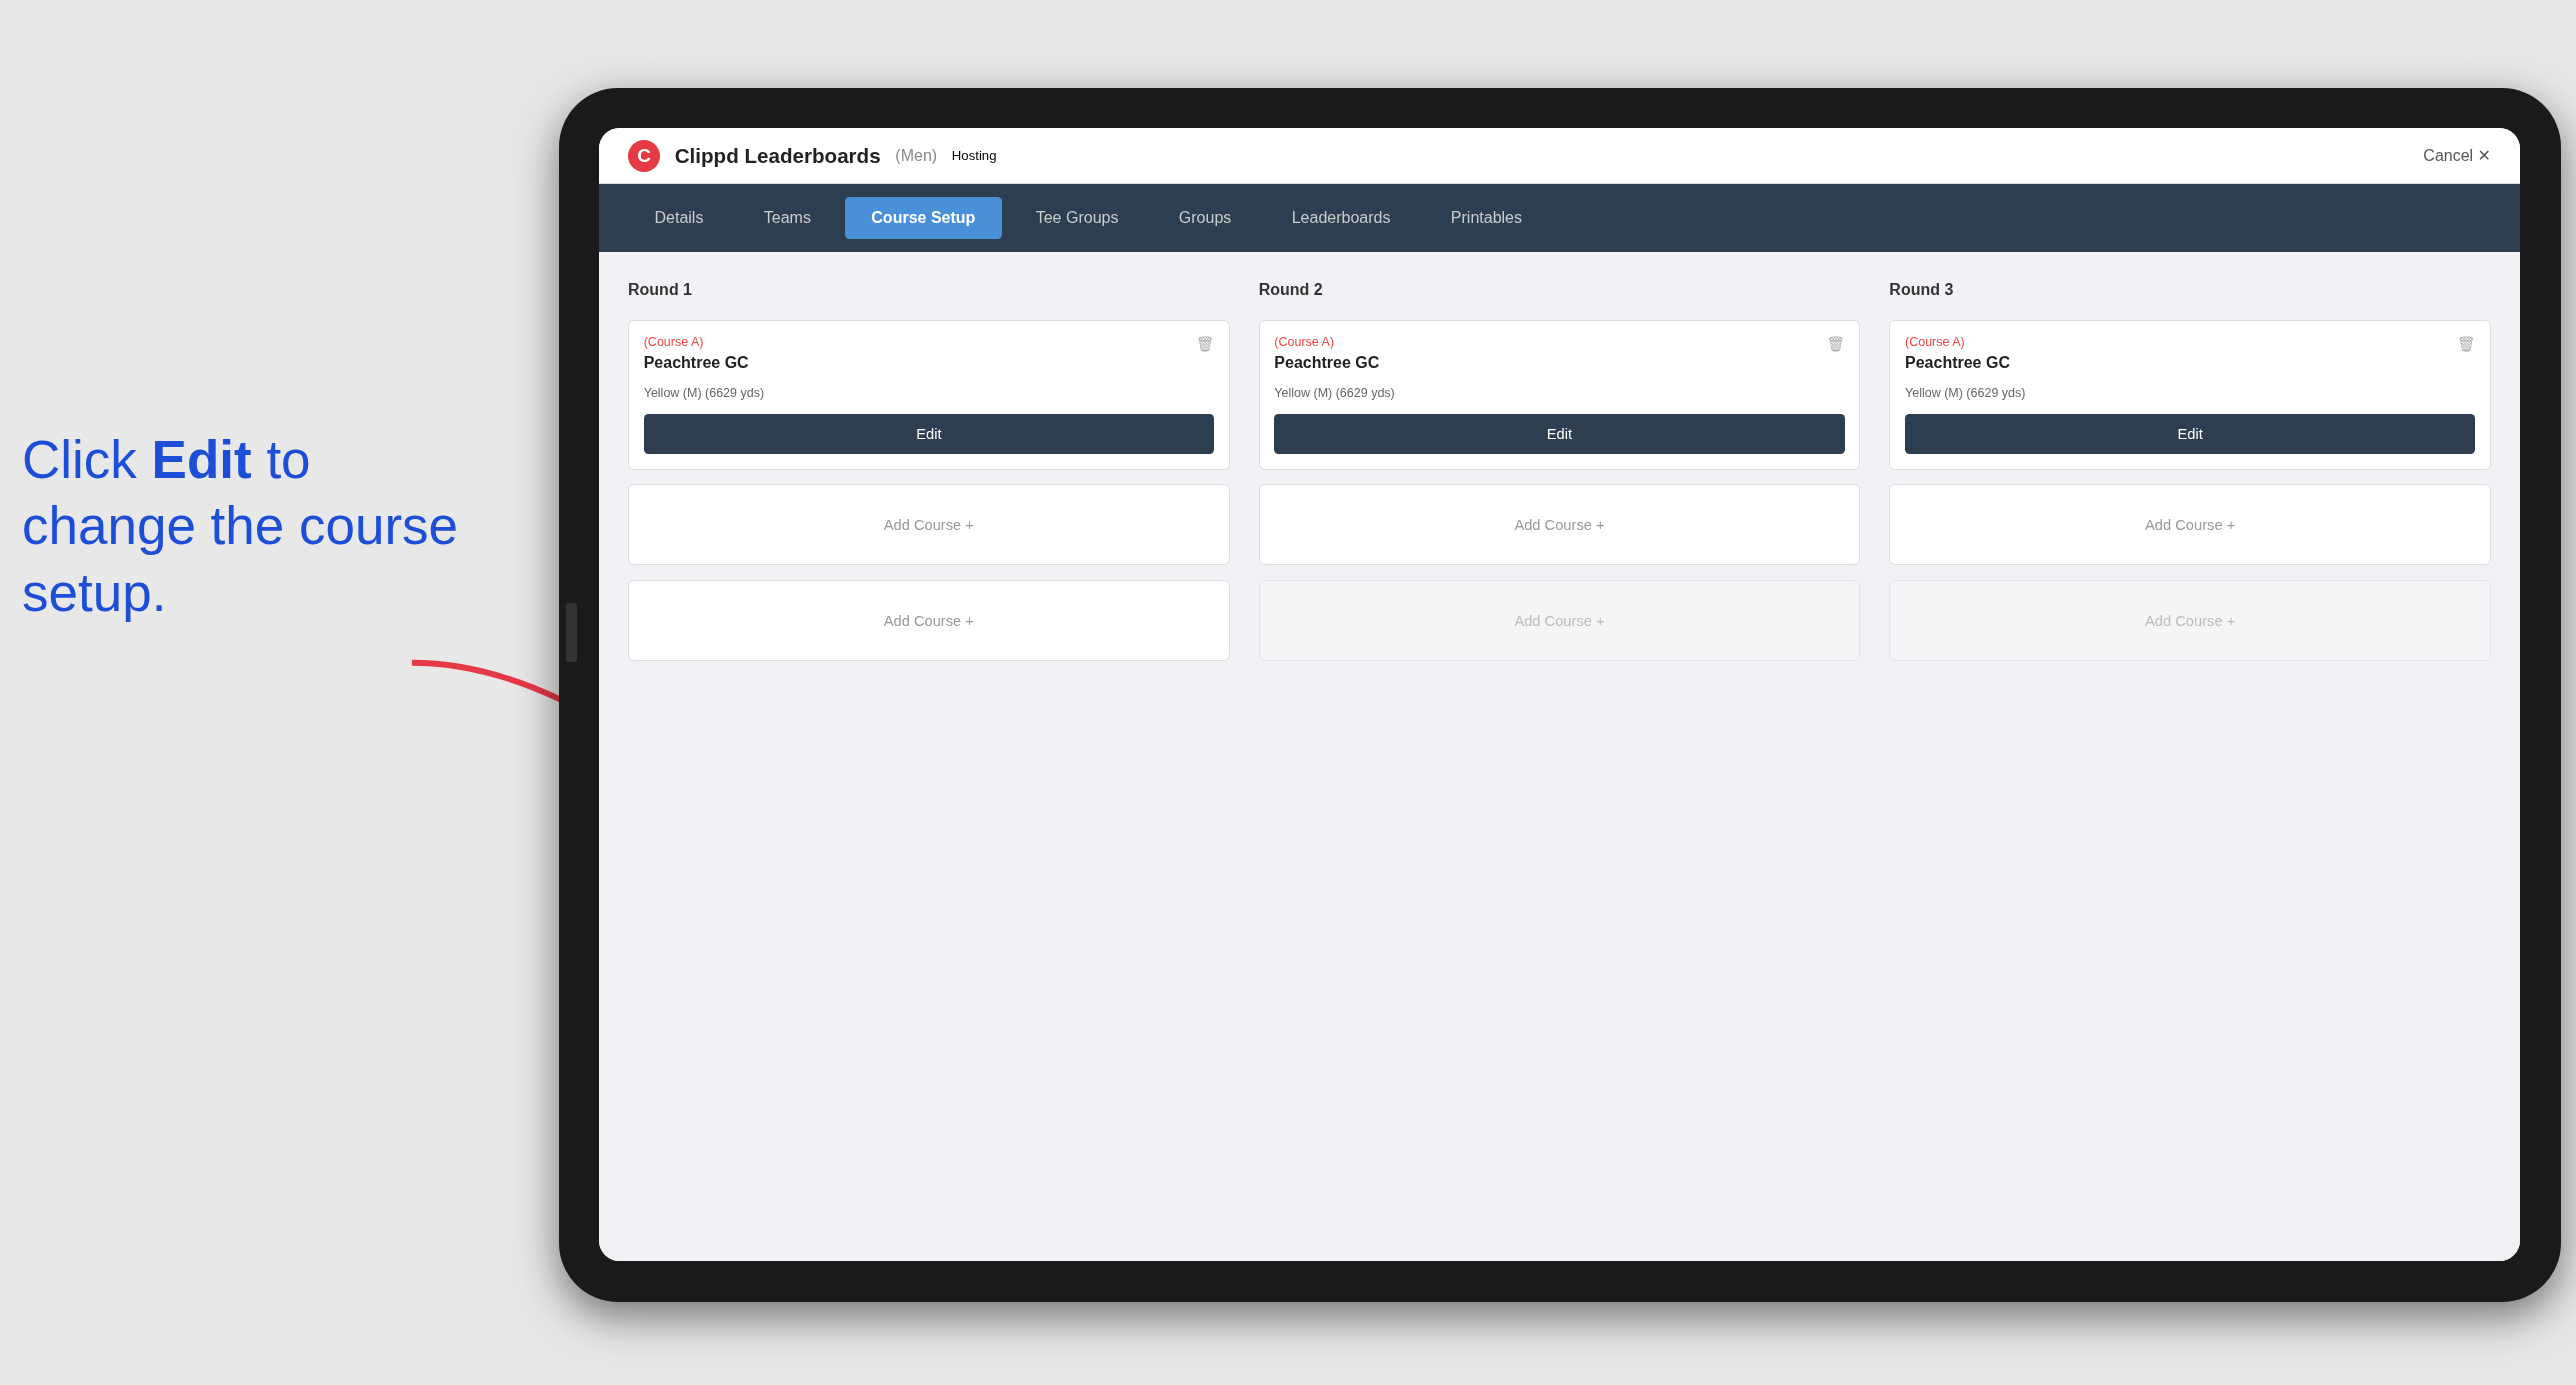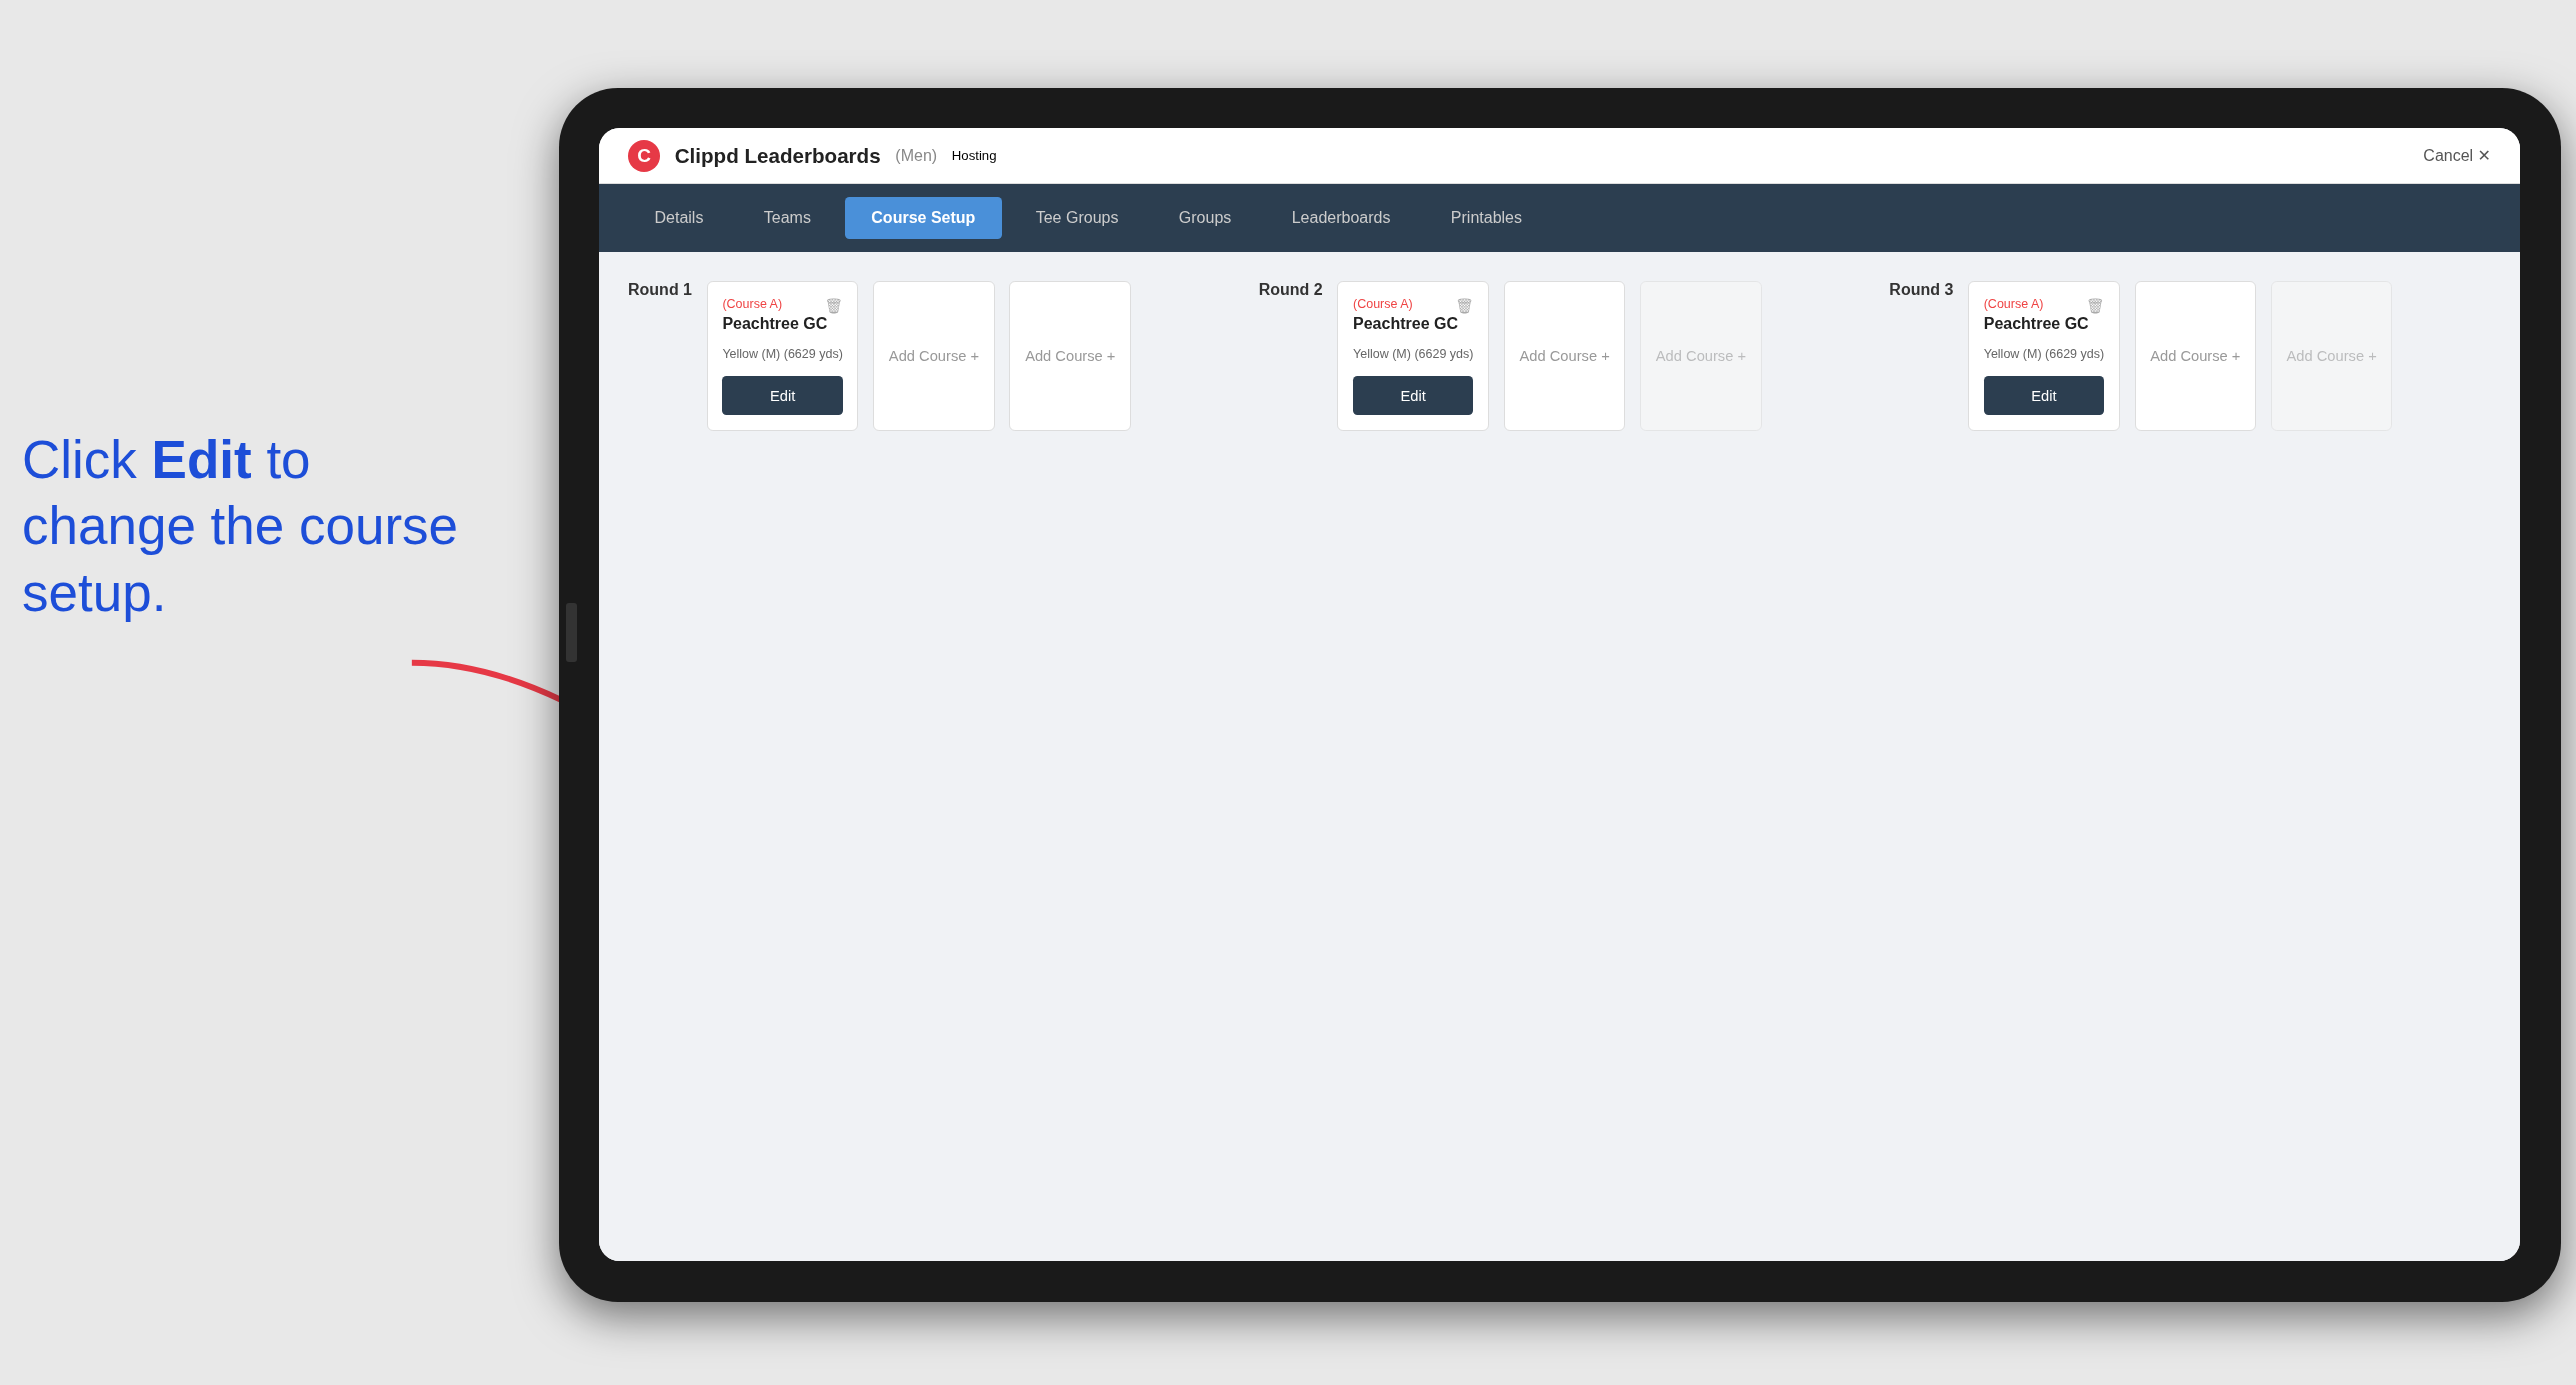--- a/index.html
+++ b/index.html
@@ -214,21 +214,21 @@
 
     
     .rounds-grid {
       display: grid;
       grid-template-columns: repeat(3, 1fr);
       gap: 29px;
     }
 
     .round-column {
       display: flex;
-      flex-direction: row;
+      flex-direction: column;
       gap: 14.7px;
     }
 
     .round-title {
       font-size: 16px;
       font-weight: 600;
       color: #333;
       margin-bottom: 5.9px;
     }
 
@@ -283,21 +283,21 @@
     }
 
     
     .add-course-card {
       background: #fff;
       border: 0.7px solid #ddd;
       border-radius: 5.9px;
       padding: 22px 14.7px;
       display: flex;
       align-items: center;
-      justify-content: flex-end;
+      justify-content: center;
       cursor: pointer;
       min-height: 81px;
     }
     .add-course-card.disabled {
       background: #f8f8f8;
       cursor: default;
       opacity: 0.6;
     }
     .add-course-text {
       font-size: 14.7px;

